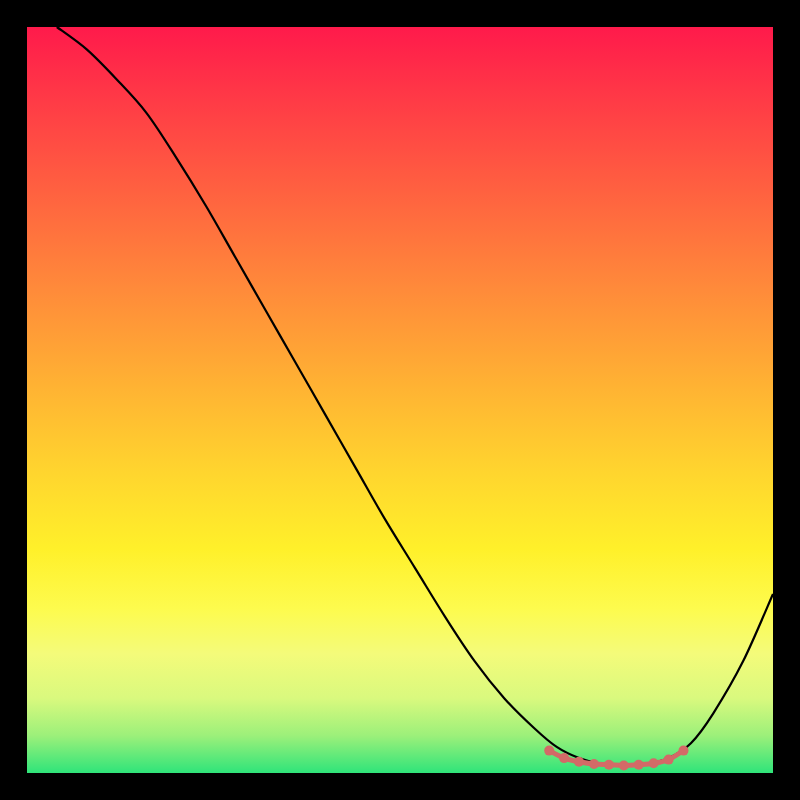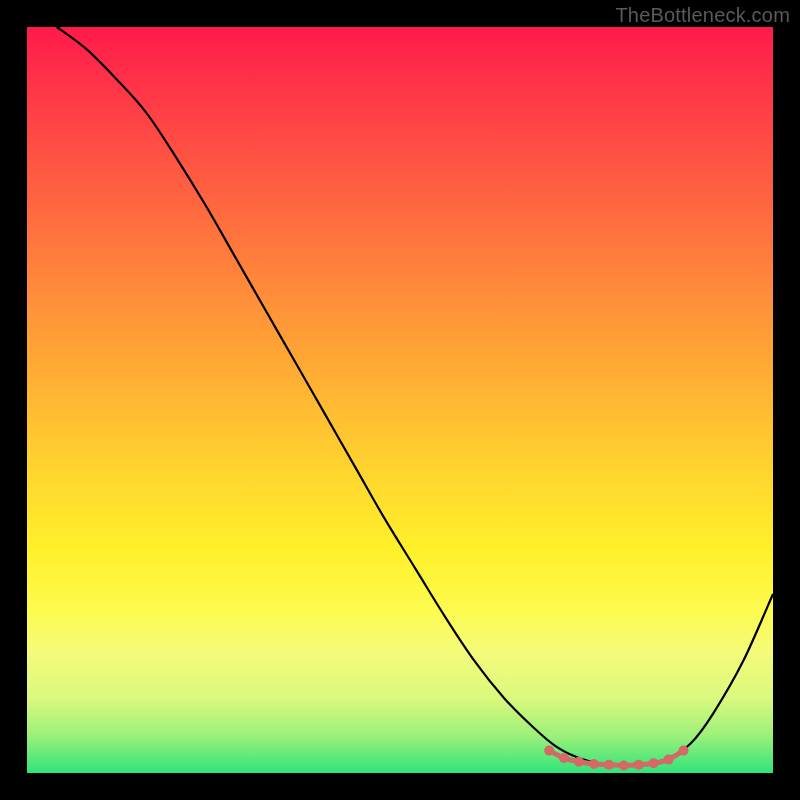--- a/index.html
+++ b/index.html
@@ -75,14 +75,13 @@
         <circle cx="594.0" cy="764.0" r="5" fill="#d36a67"></circle>
         <circle cx="608.9" cy="764.8" r="5" fill="#d36a67"></circle>
         <circle cx="623.8" cy="765.5" r="5" fill="#d36a67"></circle>
         <circle cx="638.7" cy="764.8" r="5" fill="#d36a67"></circle>
         <circle cx="653.6" cy="763.3" r="5" fill="#d36a67"></circle>
         <circle cx="668.6" cy="759.6" r="5" fill="#d36a67"></circle>
         <circle cx="683.5" cy="750.6" r="5" fill="#d36a67"></circle>
       </g>
   </svg>
 
-  <div class="watermark">TheBottleneck.com</div>
 </div>
 
 </body></html>

